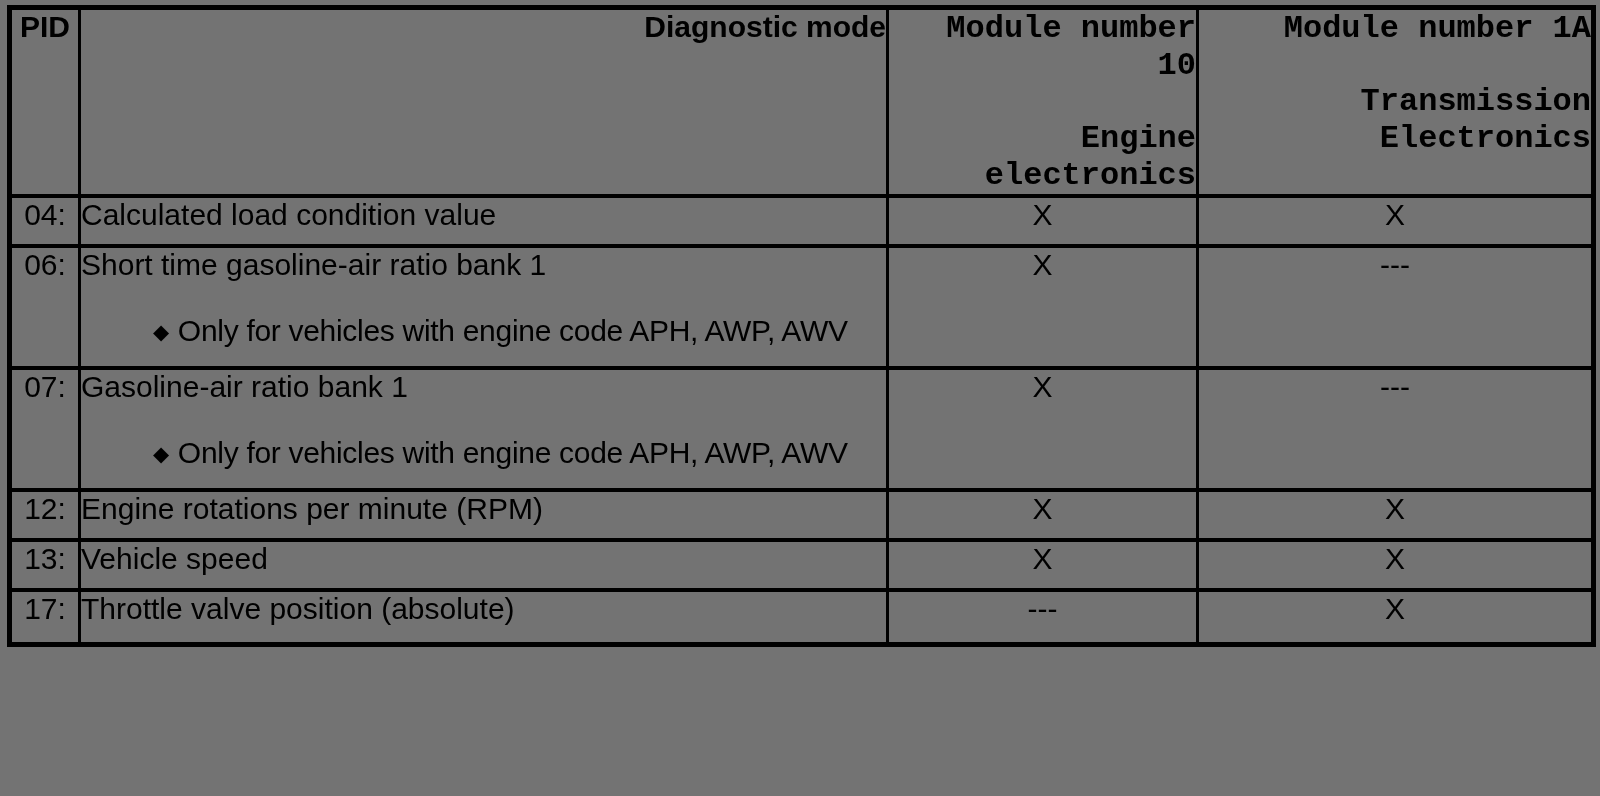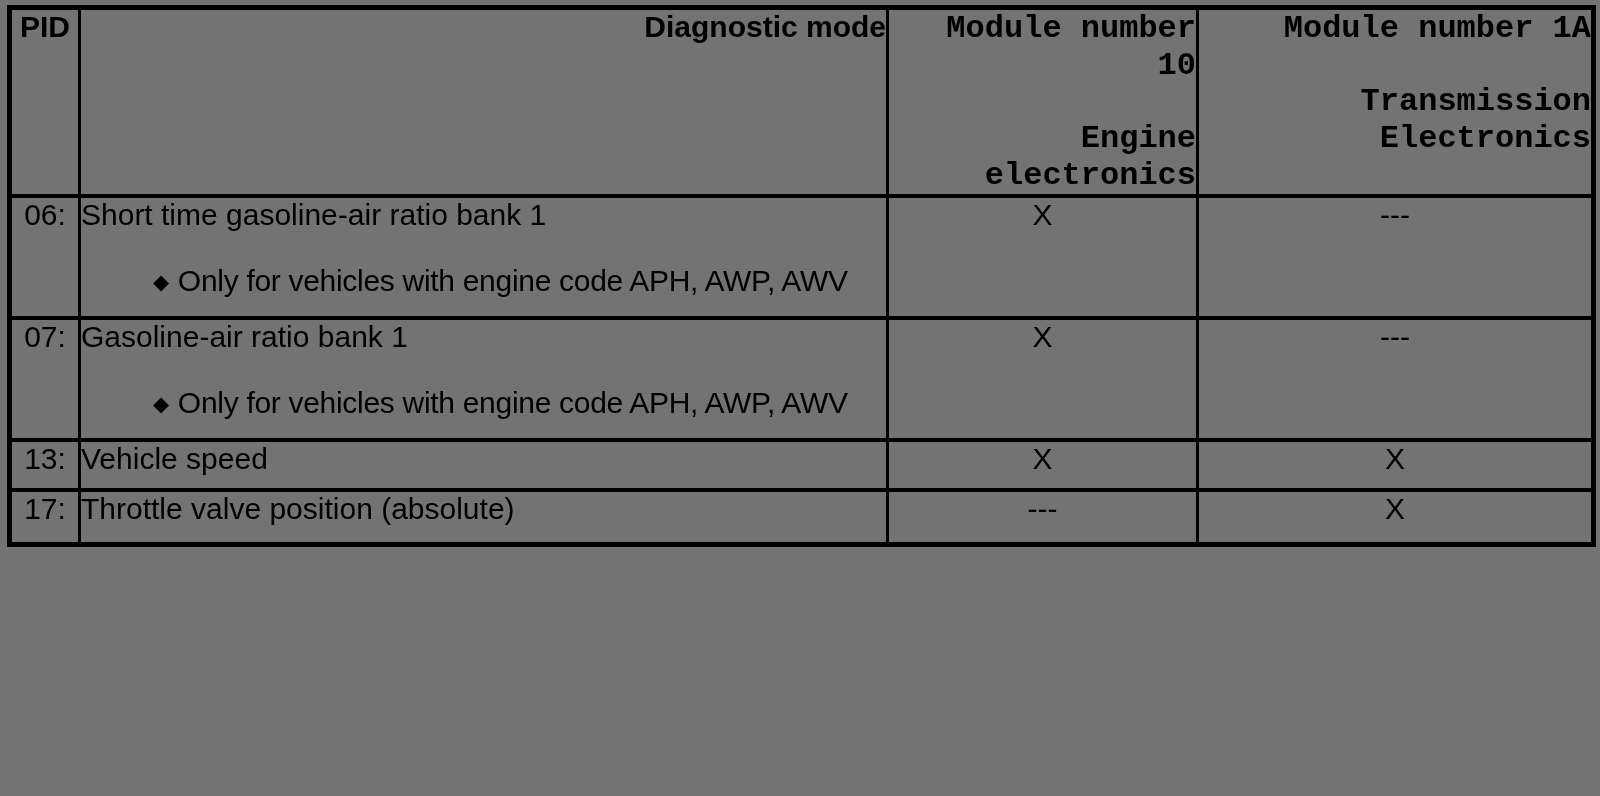--- a/index.html
+++ b/index.html
@@ -105,20 +105,26 @@
           <div>Module number 10</div>
           <div class="th-line2">Engine electronics</div>
         </th>
         <th class="th-module">
           <div>Module number 1A</div>
           <div class="th-line2">Transmission Electronics</div>
         </th>
       </tr>
     </thead>
     <tbody>
+      <tr class="r-short">
+        <td class="td-pid">04:</td>
+        <td class="td-mode">Calculated load condition value</td>
+        <td class="td-mark">X</td>
+        <td class="td-mark">X</td>
+      </tr>
       <tr class="r-tall">
         <td class="td-pid">06:</td>
         <td class="td-mode">
           <div>Short time gasoline-air ratio bank 1</div>
           <div class="note">
             <span class="bullet">◆</span><span>Only for vehicles with engine code APH, AWP, AWV</span>
           </div>
         </td>
         <td class="td-mark">X</td>
         <td class="td-mark">---</td>
@@ -128,20 +134,26 @@
         <td class="td-mode">
           <div>Gasoline-air ratio bank 1</div>
           <div class="note">
             <span class="bullet">◆</span><span>Only for vehicles with engine code APH, AWP, AWV</span>
           </div>
         </td>
         <td class="td-mark">X</td>
         <td class="td-mark">---</td>
       </tr>
       <tr class="r-short">
+        <td class="td-pid">12:</td>
+        <td class="td-mode">Engine rotations per minute (RPM)</td>
+        <td class="td-mark">X</td>
+        <td class="td-mark">X</td>
+      </tr>
+      <tr class="r-short">
         <td class="td-pid">13:</td>
         <td class="td-mode">Vehicle speed</td>
         <td class="td-mark">X</td>
         <td class="td-mark">X</td>
       </tr>
       <tr class="r-last">
         <td class="td-pid">17:</td>
         <td class="td-mode">Throttle valve position (absolute)</td>
         <td class="td-mark">---</td>
         <td class="td-mark">X</td>

